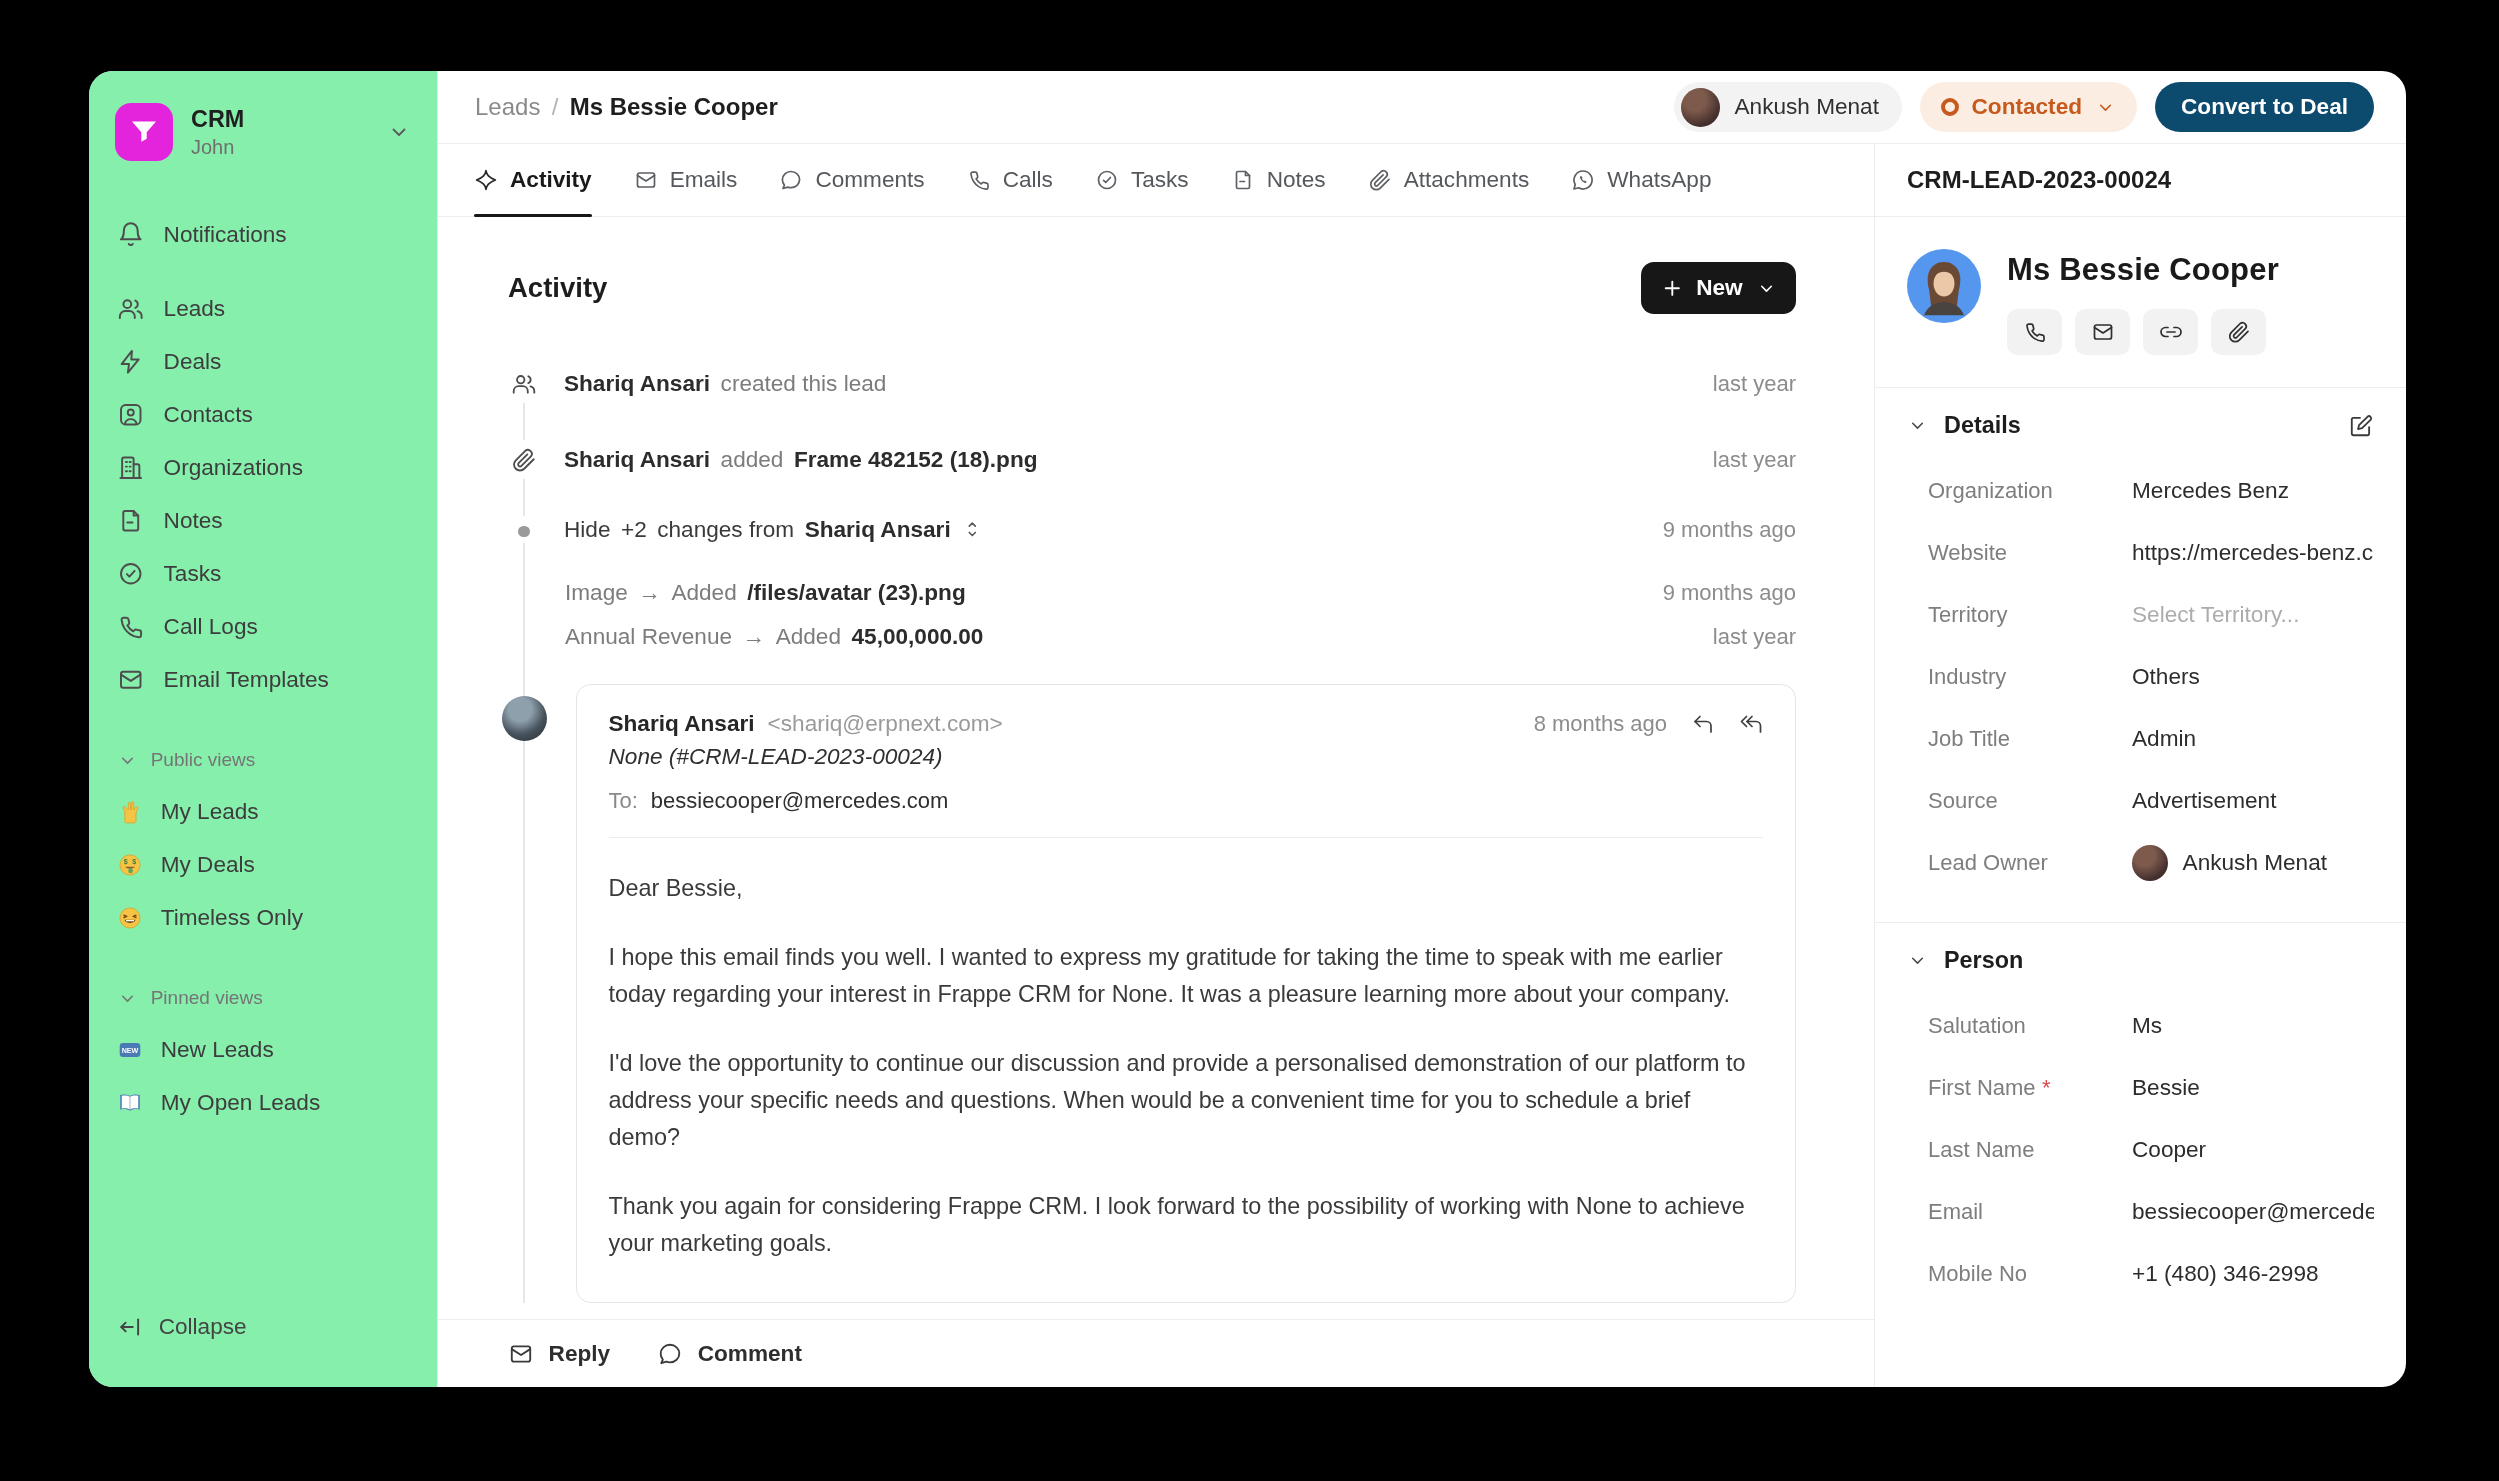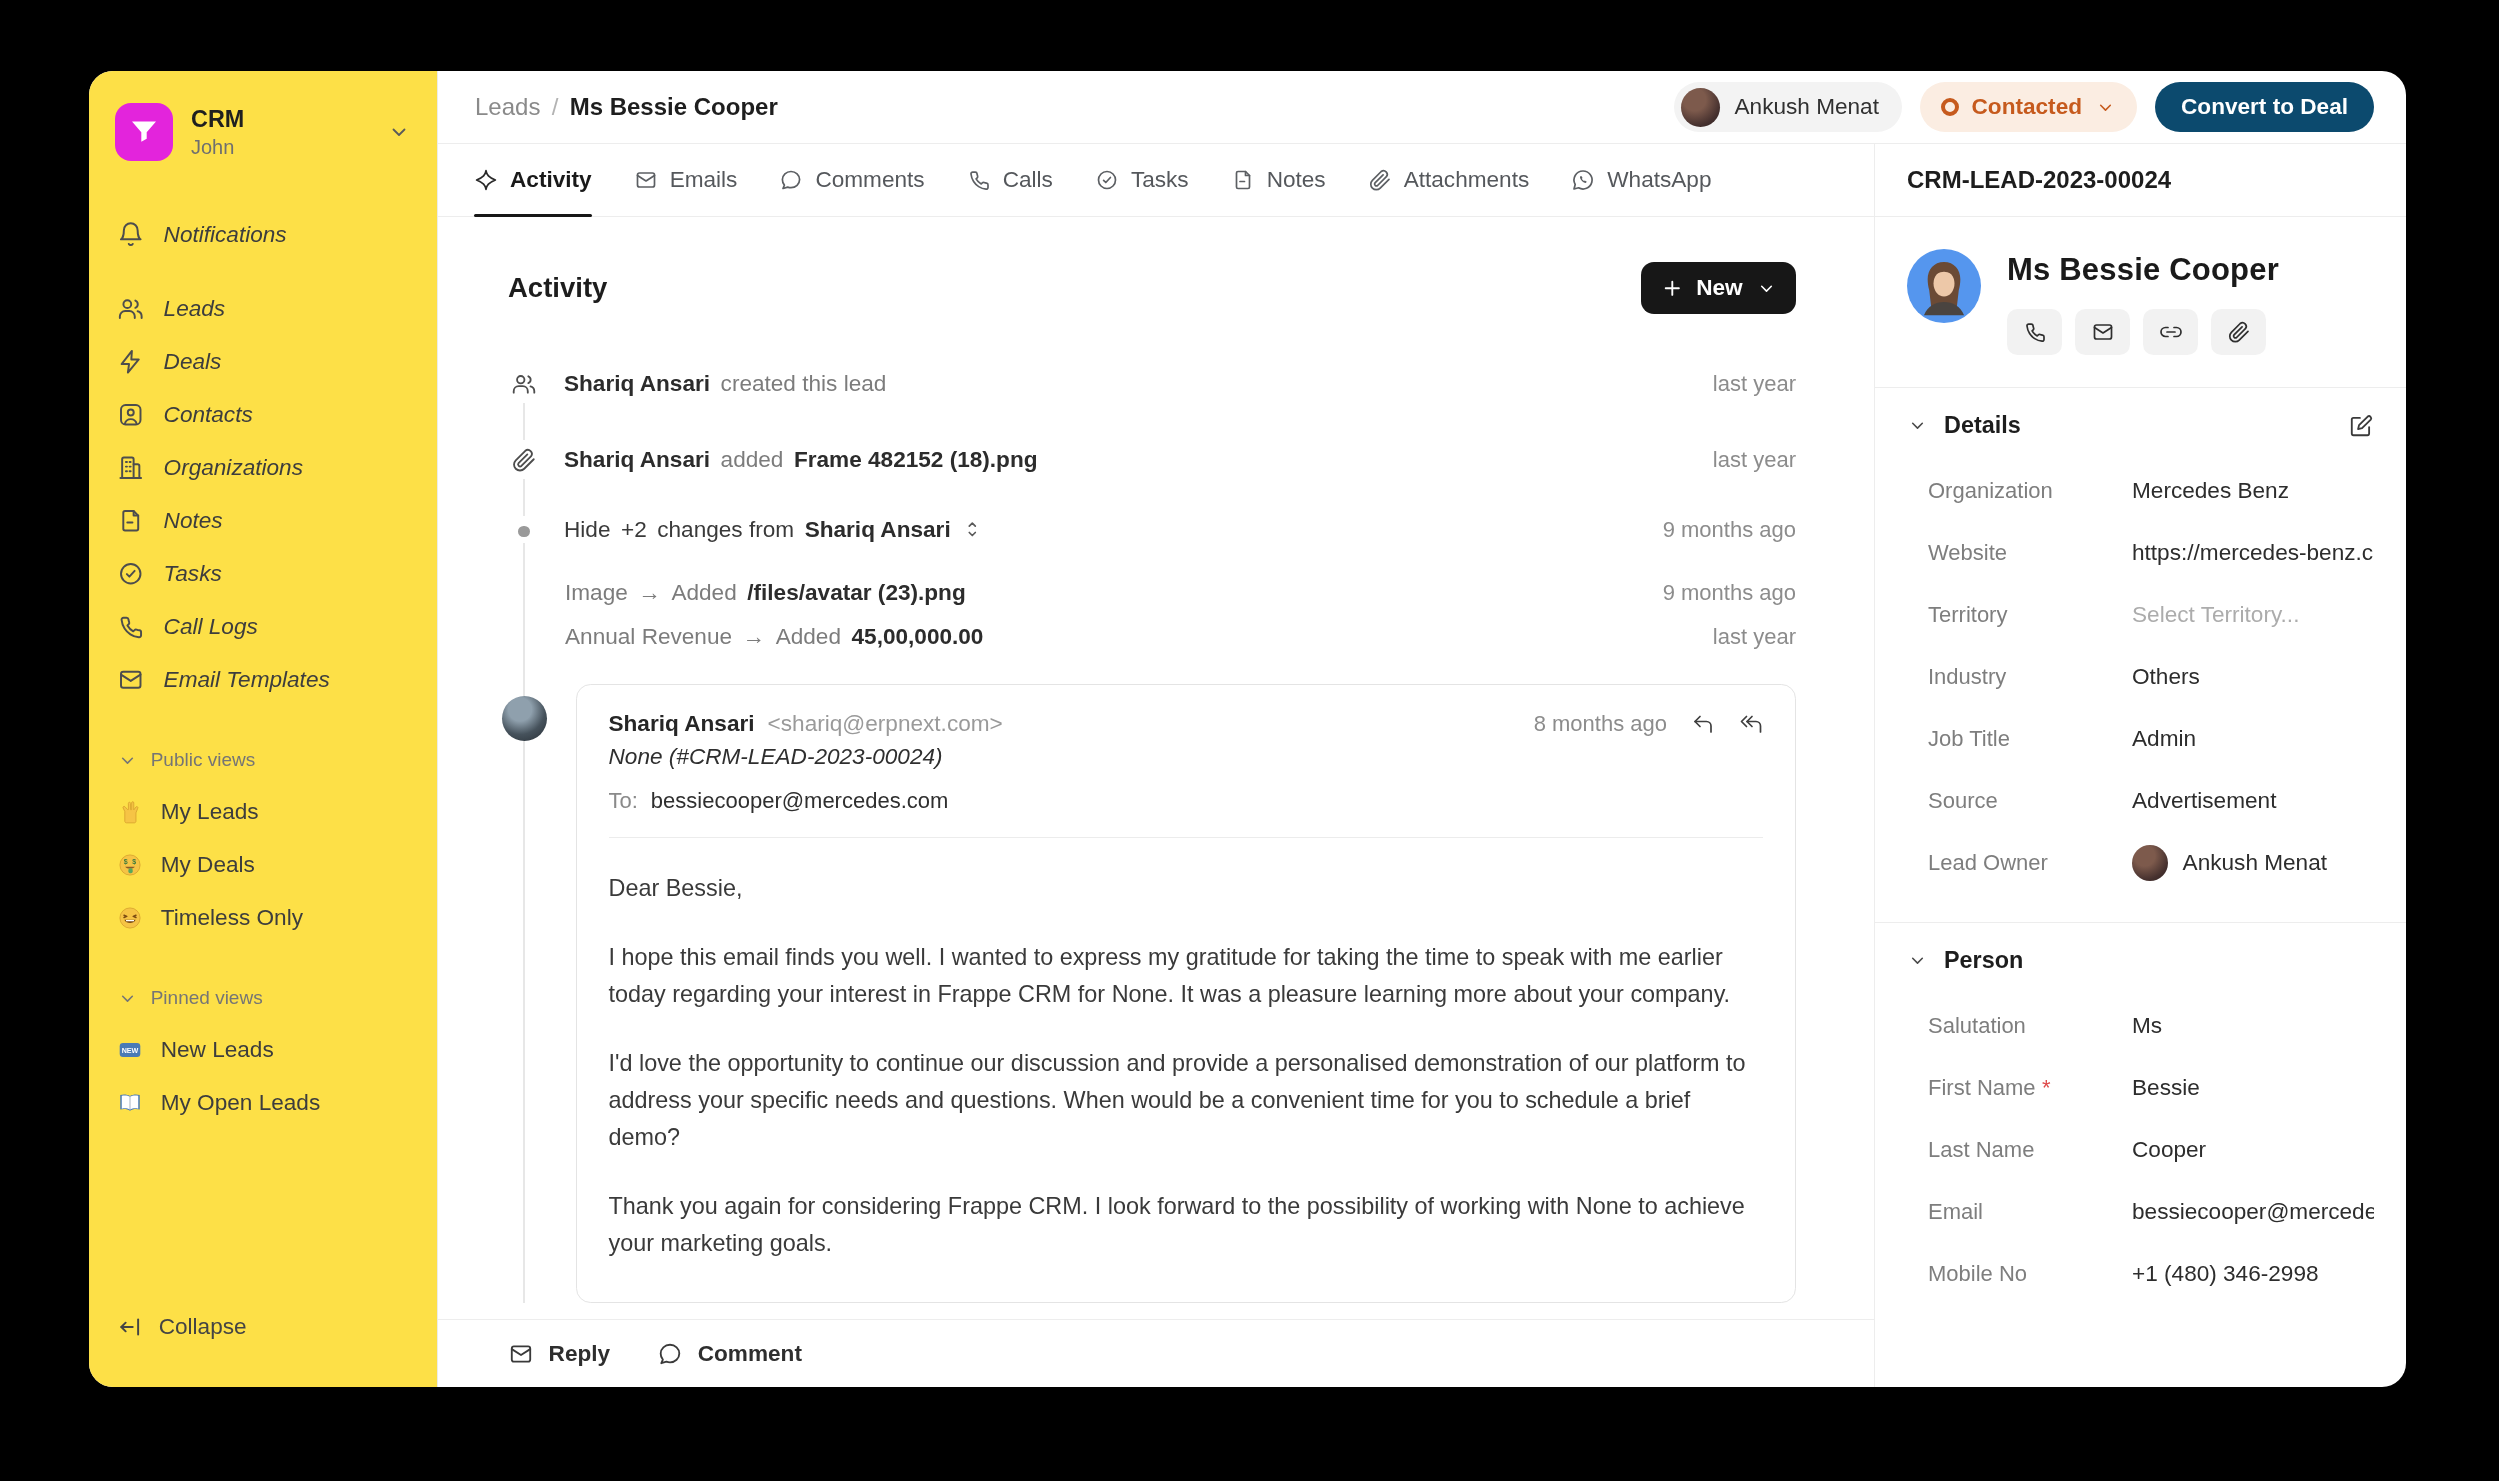--- a/index.html
+++ b/index.html
@@ -2,31 +2,31 @@
 <html style="font-size:13px"><head>
 <meta charset="utf-8">
 <style>
   * { margin:0; padding:0; box-sizing:border-box; }
   html,body { width:2500px; height:1481px; background:#000; overflow:hidden;
     font-family:"Liberation Sans","DejaVu Sans",sans-serif; }
   .window { position:absolute; left:89px; top:71px; width:2317px; height:1316px;
     background:#fff; border-radius:24px; overflow:hidden; display:flex; }
 
   
-  .sidebar { width:349px; flex:0 0 349px; background:#fde047; border-right:0.8px solid #EBEBEB;
+  .sidebar { width:349px; flex:0 0 349px; background:#86efac; border-right:0.8px solid #EBEBEB;
     padding:27.5px 18px 36px; display:flex; flex-direction:column; }
   .workspace { display:flex; align-items:center; gap:18px; padding:4.9px 8px; border-radius:11.3px; cursor:pointer; }
   .logo { width:58px; height:58px; border-radius:16px; background:#E324DC; display:flex; align-items:center; justify-content:center; flex:0 0 58px; }
   .ws-text { line-height:1.15; }
   .ws-title { font-size:23.4px; font-weight:700; color:#1f1f1f; }
   .ws-sub { font-size:20px; color:#6f6f6f; margin-top:3.2px; }
   .ws-chev { margin-left:auto; color:#5a5a5a; }
   .nav { margin-top:42px; }
   .nav-item { display:flex; align-items:center; gap:19.4px; height:53px; padding:0 9.7px;
-    font-size:22.6px; color:#3d3d3d; border-radius:9.7px; cursor:pointer; white-space:nowrap;font-style:italic; }
+    font-size:22.6px; color:#3d3d3d; border-radius:9.7px; cursor:pointer; white-space:nowrap; }
   .nav-item .ic { color:#4d4d4d; }
   .nav-gap { height:21px; }
   .sec-label { display:flex; align-items:center; gap:13px; font-size:19px; color:#757575;
     padding:0 9.7px; height:50px; margin-top:29px; cursor:pointer; }
   .view-item { display:flex; align-items:center; gap:18px; height:53px; padding:0 9.7px;
     font-size:22.6px; color:#3d3d3d; border-radius:9.7px; cursor:pointer; }
   .collapse { margin-top:auto; display:flex; align-items:center; gap:16px; font-size:22.6px;
     color:#444; padding:0 9.7px; height:49px; cursor:pointer; }
 
   

